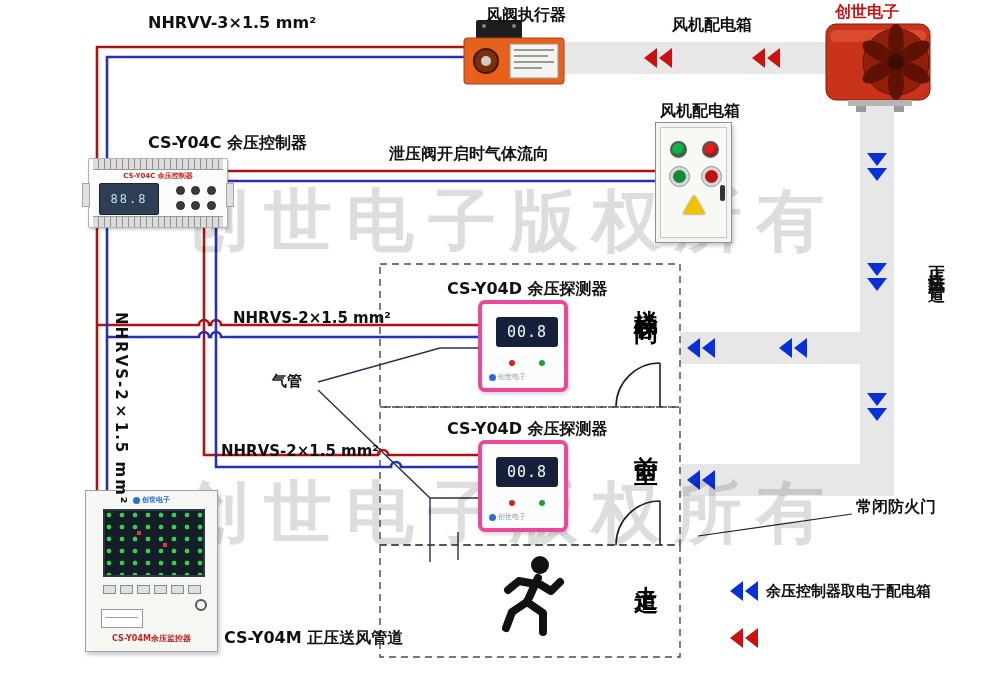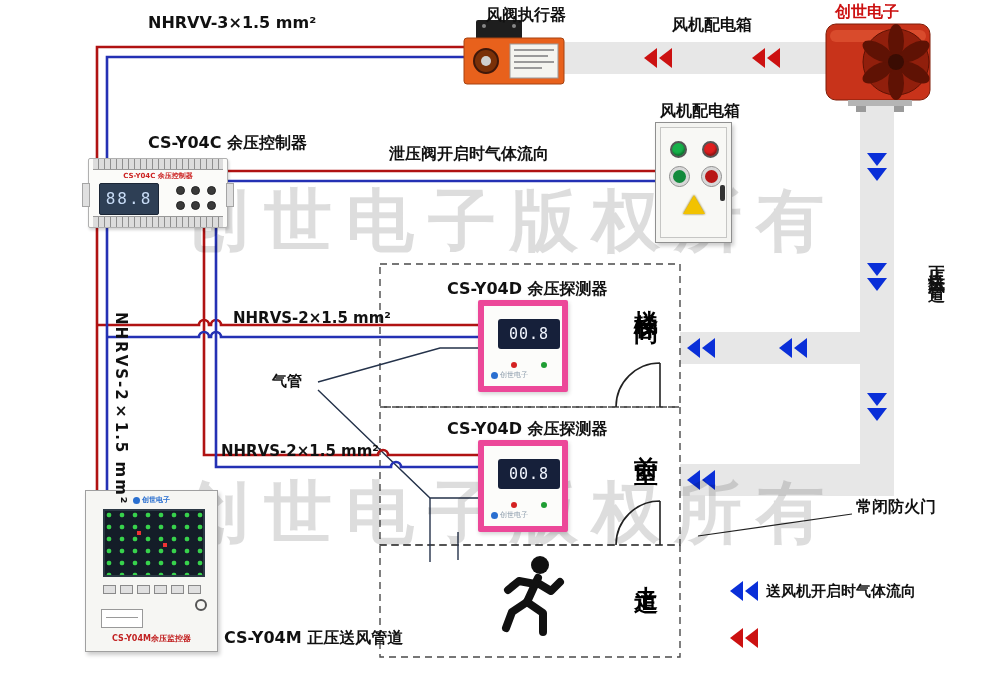--- a/index.html
+++ b/index.html
@@ -12,36 +12,36 @@
   .lbl.red{color:#cc1111;}
   .lbl.v{writing-mode:vertical-rl;letter-spacing:2px;}
   .lbl.big{font-size:24px;letter-spacing:5px;color:#000;}
   .dev{position:absolute;z-index:3;box-sizing:border-box;}
   
   .controller{width:140px;height:70px;background:#fbfbf9;border:1px solid #b0b0b0;border-radius:2px;box-shadow:1px 2px 3px rgba(0,0,0,.18);}
   .term{position:absolute;left:4px;right:4px;height:10px;background:repeating-linear-gradient(90deg,#dcdcdc 0 5px,#8f8f8f 5px 6px);}
   .term.top{top:0;border-bottom:1px solid #999;}
   .term.bot{bottom:0;border-top:1px solid #999;}
   .ctl-title{position:absolute;top:12px;left:0;width:100%;text-align:center;font-size:7px;font-weight:bold;color:#cc2222;}
-  .ctl-lcd{position:absolute;left:10px;top:24px;width:58px;height:30px;background:#2e3f55;border:1px solid #1b2636;border-radius:2px;color:#c8dcf6;font-family:"DejaVu Sans Mono","Liberation Mono",monospace;font-size:16px;line-height:30px;text-align:center;letter-spacing:2px;}
+  .ctl-lcd{position:absolute;left:10px;top:24px;width:58px;height:30px;background:#2e3f55;border:1px solid #1b2636;border-radius:2px;color:#c8dcf6;font-family:"DejaVu Sans Mono","Liberation Mono",monospace;font-size:12px;line-height:30px;text-align:center;letter-spacing:2px;}
   .ctl-keys{position:absolute;right:10px;top:26px;width:42px;height:26px;display:grid;grid-template-columns:repeat(3,1fr);gap:4px;justify-items:center;align-items:center;}
   .ctl-keys i{width:7px;height:7px;border-radius:50%;background:#3a3a3a;border:1px solid #222;}
   .ear{position:absolute;top:24px;width:6px;height:22px;background:#e0e0e0;border:1px solid #a5a5a5;}
   .ear.l{left:-7px;} .ear.r{right:-7px;}
   
   .distbox{width:77px;height:121px;background:#f4f4f1;border:1px solid #8f8f8f;box-shadow:2px 3px 4px rgba(0,0,0,.2);}
   .db-door{position:absolute;inset:4px;border:1px solid #c6c6c4;background:#f8f8f5;}
   .lamp{position:absolute;width:13px;height:13px;border-radius:50%;border:2px solid #555;box-shadow:inset -1px -2px 2px rgba(0,0,0,.35);}
   .lamp.green{background:#17b14a;} .lamp.red{background:#de1f1f;}
   .pbtn{position:absolute;width:13px;height:13px;border-radius:50%;border:3px solid #d8d8d8;outline:1px solid #8a8a8a;}
   .pbtn.green{background:#128a3c;} .pbtn.red{background:#b81515;}
   .warn{position:absolute;width:0;height:0;border-left:11px solid transparent;border-right:11px solid transparent;border-bottom:19px solid #f2c200;filter:drop-shadow(0 0 1px #7a6200);}
   .handle{position:absolute;width:5px;height:16px;background:#333;border-radius:2px;}
   
-  .detector{width:90px;height:92px;background:#fcfcfa;border:6px solid #ec4899;border-radius:2px;box-shadow:1px 2px 4px rgba(0,0,0,.18);}
+  .detector{width:90px;height:92px;background:#fcfcfa;border:4px solid #ec4899;border-radius:7px;box-shadow:1px 2px 4px rgba(0,0,0,.18);}
   .det-display{position:absolute;left:14px;top:13px;width:62px;height:30px;background:#16203a;border-radius:3px;color:#f2f6ff;font-family:"DejaVu Sans Mono","Liberation Mono",monospace;font-size:15px;line-height:30px;text-align:center;letter-spacing:1px;}
   .ind{position:absolute;width:6px;height:6px;border-radius:50%;}
   .ind.red{left:27px;top:56px;background:#d42222;} .ind.green{left:57px;top:56px;background:#1f9e34;}
   .det-logo{position:absolute;left:7px;bottom:6px;display:flex;align-items:center;gap:2px;font-size:7px;color:#8a9aaa;}
   .logo-dot{display:inline-block;width:7px;height:7px;border-radius:50%;background:#2a6fd0;}
   
   .monitor{width:133px;height:162px;background:#f6f6f3;border:1px solid #a0a0a0;box-shadow:2px 3px 4px rgba(0,0,0,.2);}
   .mon-logo{position:absolute;top:4px;left:0;width:100%;display:flex;justify-content:center;align-items:center;gap:2px;font-size:7px;font-weight:bold;color:#2a6fd0;}
   .mon-screen{position:absolute;left:17px;top:18px;width:98px;height:64px;background-color:#141d28;border:2px solid #2b3844;background-image:radial-gradient(circle at 4px 4px,#37d24c 2px,transparent 2.7px);background-size:13px 12px;}
   .px{position:absolute;width:4px;height:4px;background:#e33;}
@@ -261,15 +261,15 @@
   <div class="lbl s" style="left:233px;top:309px;">NHRVS-2×1.5 mm²</div>
   <div class="lbl s" style="left:221px;top:442px;">NHRVS-2×1.5 mm²</div>
   <div class="lbl s v" style="left:112px;top:312px;">NHRVS-2×1.5 mm²</div>
   <div class="lbl s" style="left:272px;top:372px;">气管</div>
   <div class="lbl" style="left:224px;top:628px;">CS-Y04M 正压送风管道</div>
   <div class="lbl" style="left:856px;top:497px;">常闭防火门</div>
   <div class="lbl v" style="left:926px;top:252px;font-size:17px;letter-spacing:4px;">正压送风管道</div>
   <div class="lbl v big" style="left:630px;top:290px;">楼梯间</div>
   <div class="lbl v big" style="left:630px;top:436px;">前室</div>
   <div class="lbl v big" style="left:630px;top:566px;">走道</div>
-  <div class="lbl s" style="left:766px;top:582px;">送风机开启时气体流向</div>
+  <div class="lbl s" style="left:766px;top:582px;">余压控制器取电于配电箱</div>
 
 </div>
 
 </body></html>

